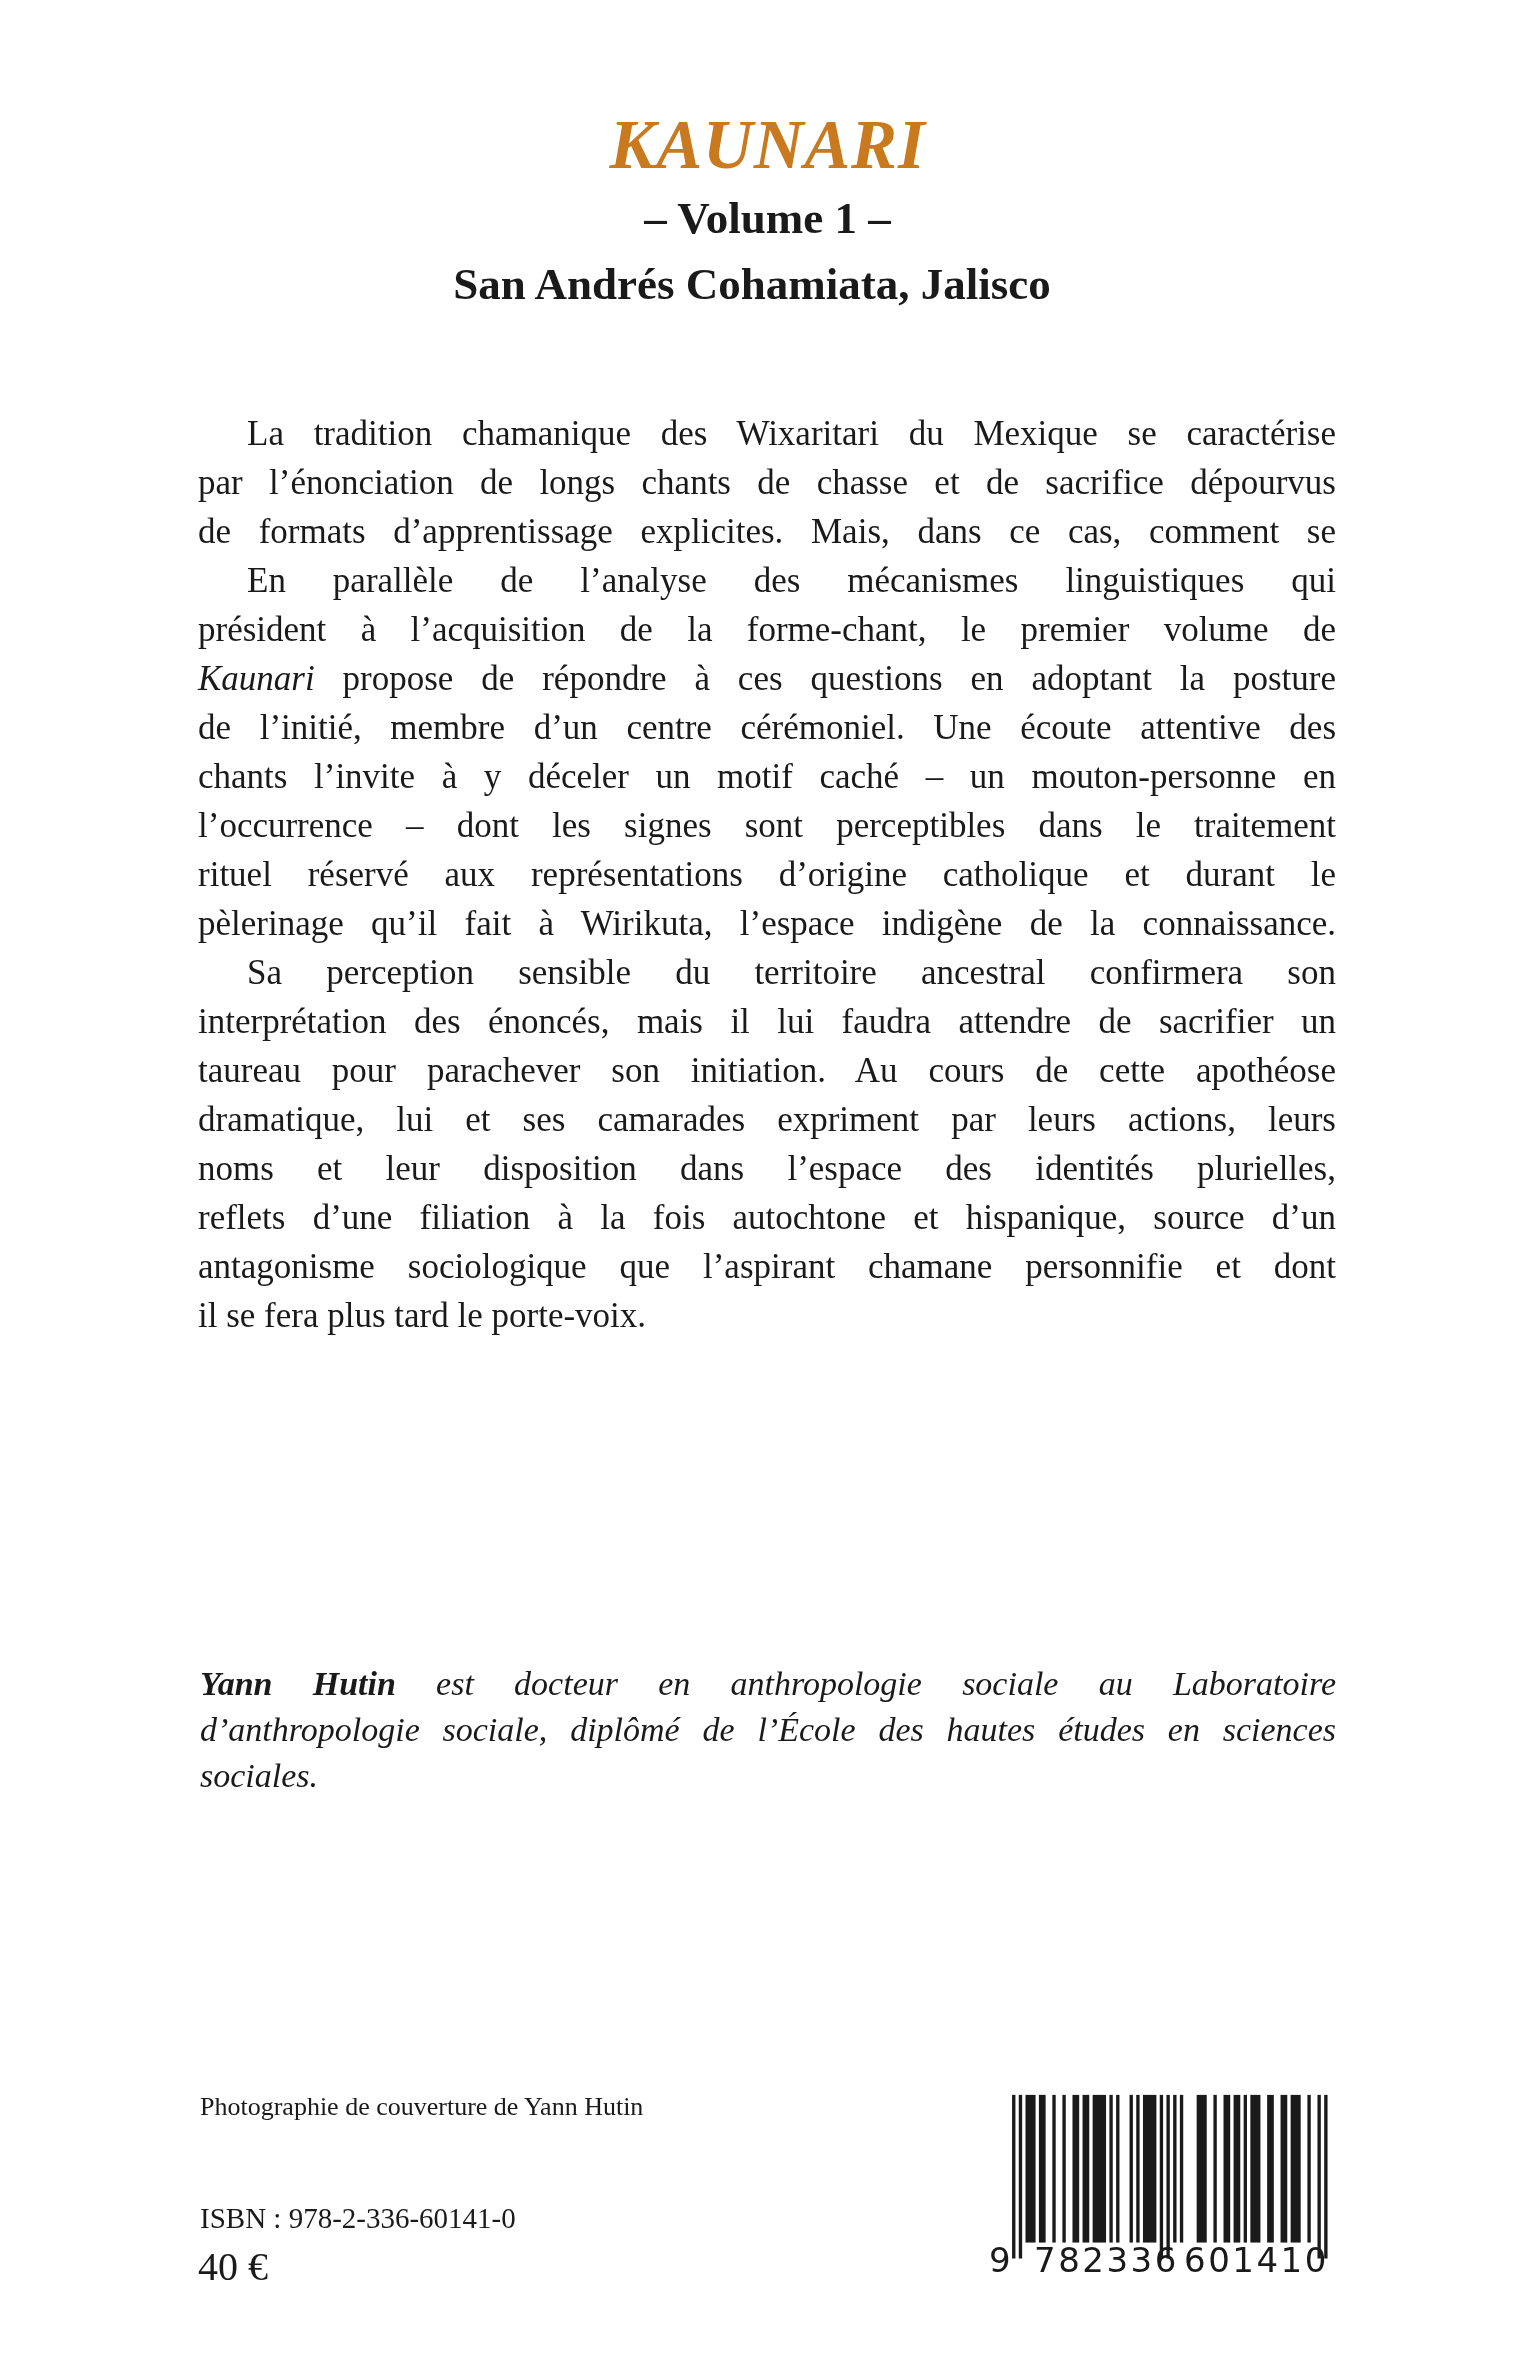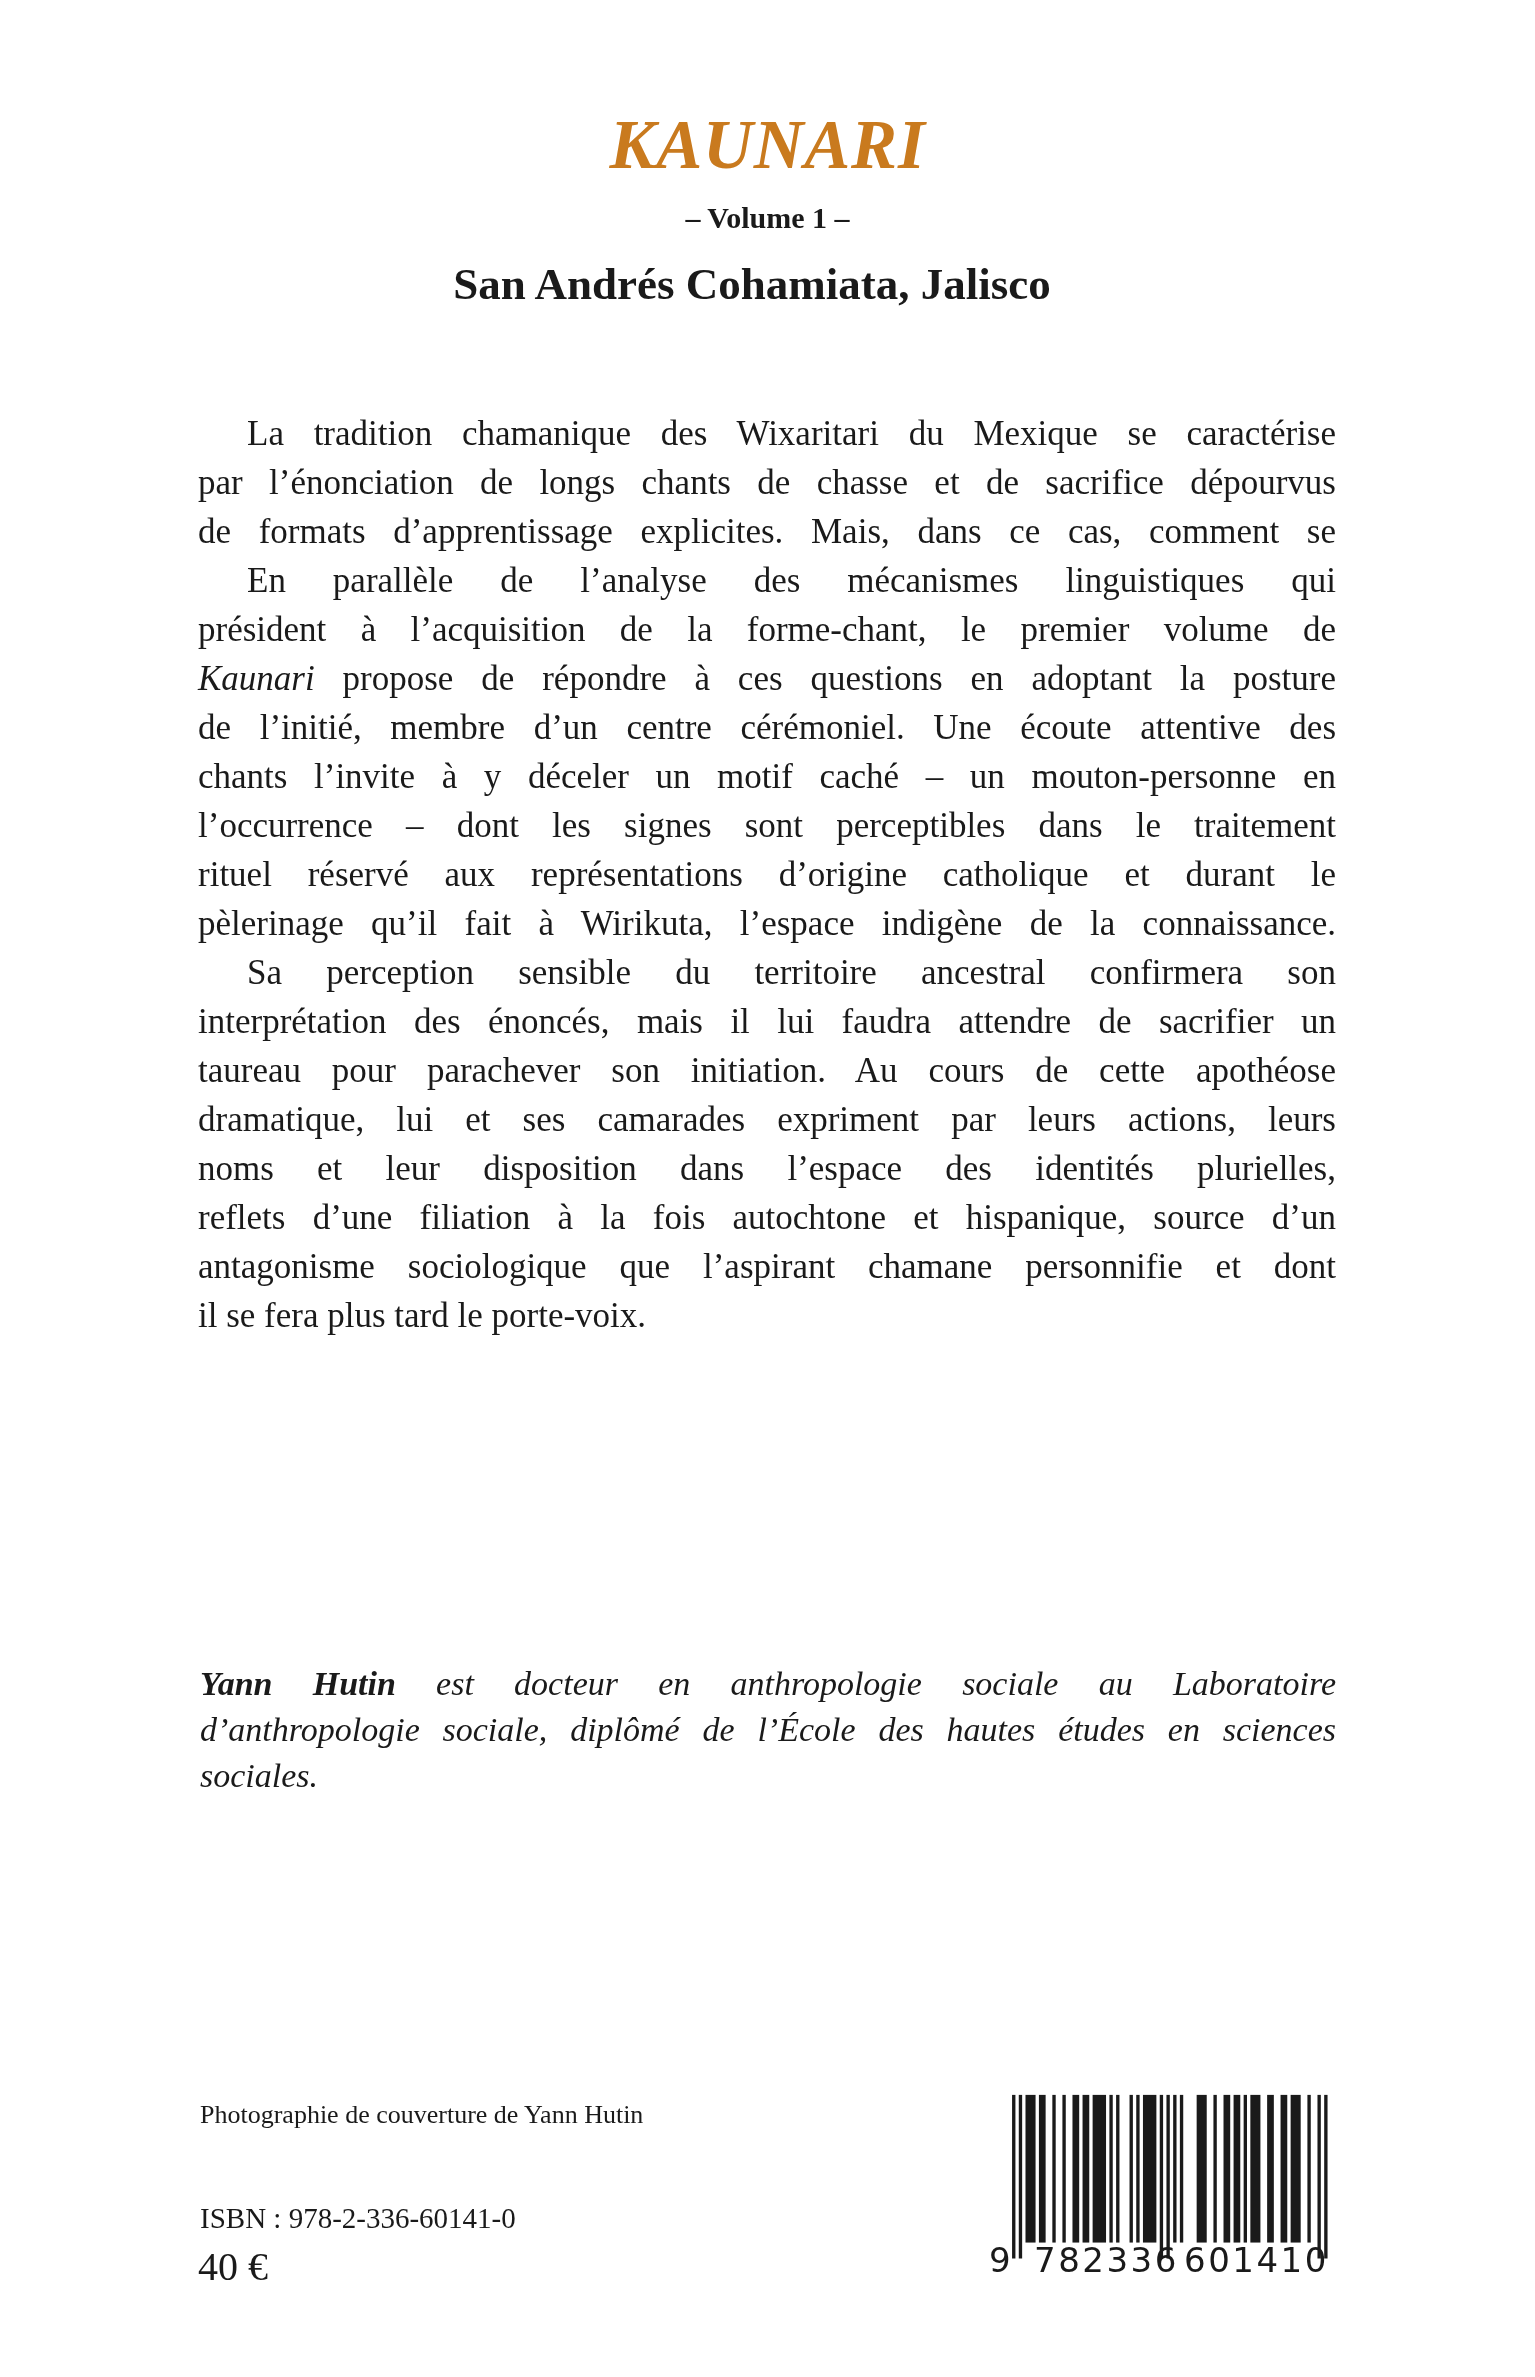--- a/index.html
+++ b/index.html
@@ -6,21 +6,21 @@
   body { width: 1535px; height: 2377px; position: relative; overflow: hidden; color: #1a1a1a; }
   .serif { font-family: "Liberation Serif", "DejaVu Serif", serif; }
 
   .title {
     position: absolute; left: 0; width: 1535px; top: 107px; text-align: center;
     font-size: 69px; font-style: italic; font-weight: bold; color: #c97a1e;
     line-height: 76px; letter-spacing: 0.8px;
   }
   .volume {
     position: absolute; left: 0; width: 1535px; top: 191px; text-align: center;
-    font-size: 30px; font-weight: bold; line-height: 54px; color: #1a1a1a;
+    font-size: 45px; font-weight: bold; line-height: 54px; color: #1a1a1a;
   }
   .subtitle {
     position: absolute; left: 0; width: 1504px; top: 255px; text-align: center;
     font-size: 45px; font-weight: bold; line-height: 59px; color: #1a1a1a;
   }
 
   .body-text {
     position: absolute; left: 198px; width: 1138px; top: 409px;
     font-size: 35px; line-height: 49px; color: #1a1a1a;
   }
@@ -33,21 +33,21 @@
   .it { font-style: italic; }
 
   .bio {
     position: absolute; left: 200px; width: 1136px; top: 1661px;
     font-size: 34px; line-height: 46px; font-style: italic; color: #1a1a1a;
   }
   .bio .line { height: 46px; }
   .bio b { font-weight: bold; }
 
   .credit {
-    position: absolute; left: 200px; top: 2092px; font-size: 26px; line-height: 30px; color: #1a1a1a; margin-top: 8px;
+    position: absolute; left: 200px; top: 2092px; font-size: 26px; line-height: 30px; color: #1a1a1a;
   }
   .isbn {
     position: absolute; left: 200px; top: 2201px; font-size: 29px; line-height: 34px; color: #1a1a1a;
   }
   .price {
     position: absolute; left: 198px; top: 2245px; font-size: 40px; line-height: 44px; color: #1a1a1a;
   }
 
   .barcode {
     position: absolute; left: 1002px; top: 2089px; width: 344px; height: 193px;

